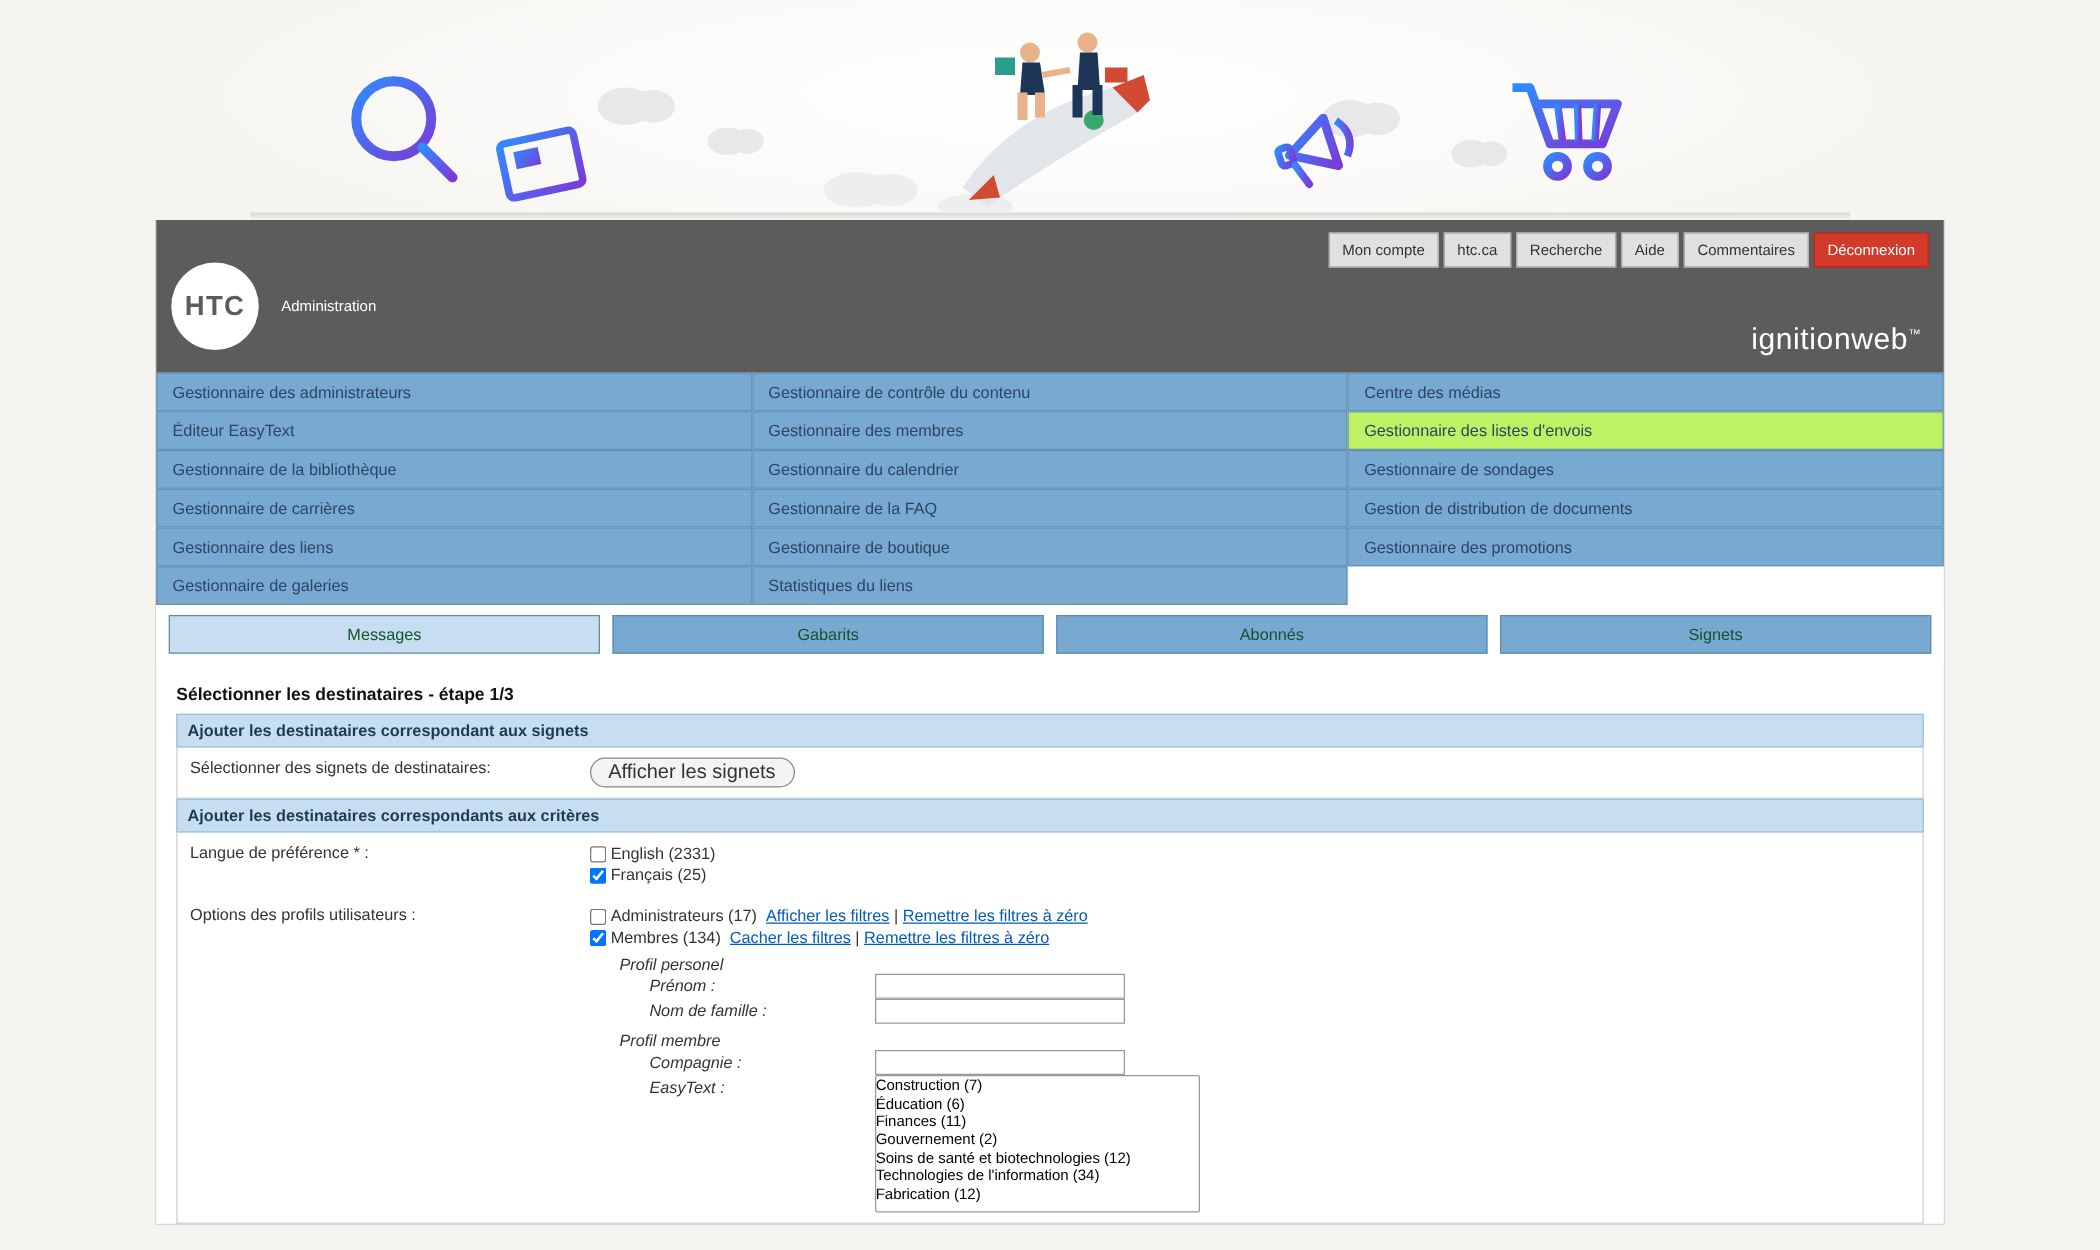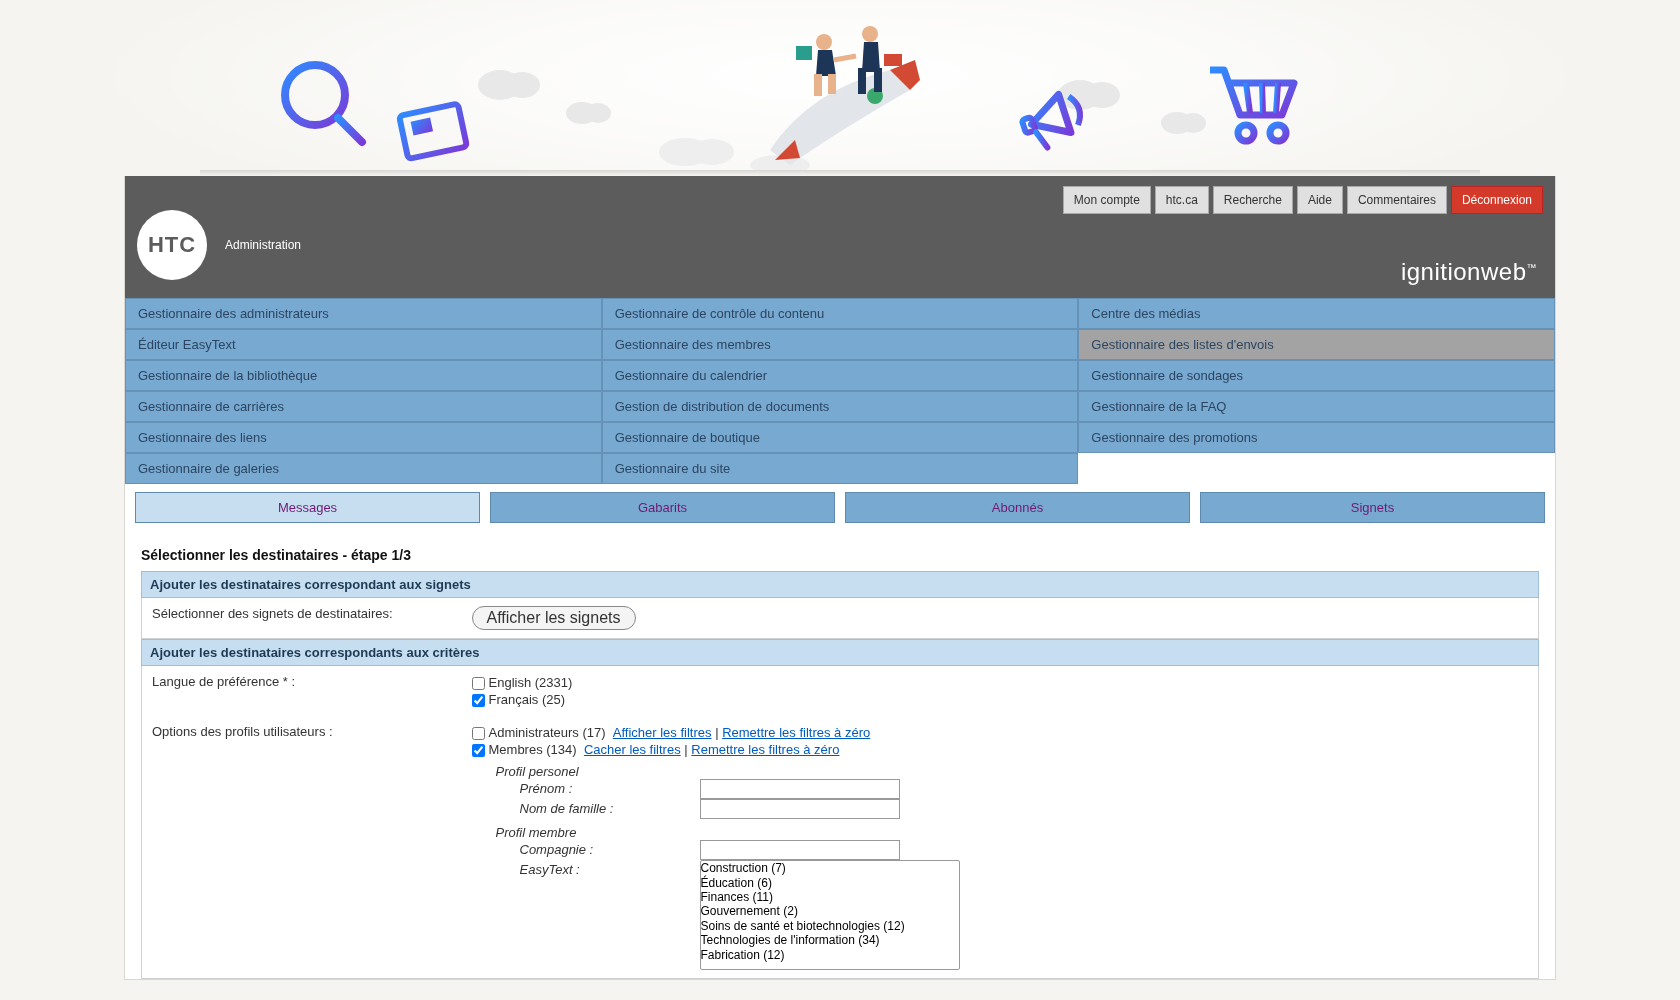--- a/index.html
+++ b/index.html
@@ -18,24 +18,24 @@
 .top-buttons a { background:#e0e0e0; color:#333; padding:6px 10px; font-size:12px; border:1px solid #a9a9a9; text-decoration:none; cursor:pointer; }
 .top-buttons a.logout { background:#d33a2a; color:#fff; border-color:#b22; }
 .brand-row { display:flex; align-items:center; gap:18px; margin-top:-4px; }
 .logo { width:70px; height:70px; border-radius:50%; background:#fff; color:#5c5c5c; display:flex; align-items:center; justify-content:center; font-weight:bold; font-size:22px; letter-spacing:1px; }
 .brand-title { font-size:12px; }
 .powered { position:absolute; right:18px; bottom:12px; font-size:24px; letter-spacing:0.5px; font-weight:300; }
 .powered sup { font-size:10px; }
 
 .navgrid { display:grid; grid-template-columns:1fr 1fr 1fr; }
 .navgrid a { display:block; padding:7px 12px; background:#78a9d1; color:#2c4560; border:1px solid #6792b8; font-size:13px; text-decoration:none; cursor:pointer; }
-.navgrid a.active { background:#a3a3a3; }
+.navgrid a.active { background:#bef264; }
 
 .tabs { display:flex; gap:10px; padding:8px 10px; background:#fff; }
-.tabs a { flex:1; text-align:center; padding:7px 0; background:#78a9d1; border:1px solid #5f8aaf; color:#701a75; font-size:13px; text-decoration:none; cursor:pointer; }
+.tabs a { flex:1; text-align:center; padding:7px 0; background:#78a9d1; border:1px solid #5f8aaf; color:#14532d; font-size:13px; text-decoration:none; cursor:pointer; }
 .tabs a.active { background:#c7def0; }
 
 .content { padding:10px 16px 0; }
 .page-title { font-size:14px; font-weight:bold; color:#111; padding:6px 0 8px; }
 .section-hdr { background:#c7def0; border:1px solid #9cbfdc; padding:5px 8px; font-weight:bold; font-size:13px; color:#1d3a54; }
 .form-table { width:100%; border:1px solid #d0d0d0; border-top:none; border-collapse:collapse; }
 .form-table td { padding:8px 10px; vertical-align:top; font-size:13px; }
 .form-table td.label { width:320px; }
 .pill-btn { display:inline-block; border:1px solid #888; border-radius:12px; padding:2px 14px; font-size:16px; background:#f4f4f4; cursor:pointer; }
 .lang-opt { display:block; padding:1px 0; }
@@ -175,27 +175,27 @@
       <a>Gestionnaire des administrateurs</a>
       <a>Gestionnaire de contrôle du contenu</a>
       <a>Centre des médias</a>
       <a>Éditeur EasyText</a>
       <a>Gestionnaire des membres</a>
       <a class="active">Gestionnaire des listes d'envois</a>
       <a>Gestionnaire de la bibliothèque</a>
       <a>Gestionnaire du calendrier</a>
       <a>Gestionnaire de sondages</a>
       <a>Gestionnaire de carrières</a>
+      <a>Gestionnaire de la FAQ</a>
       <a>Gestion de distribution de documents</a>
-      <a>Gestionnaire de la FAQ</a>
       <a>Gestionnaire des liens</a>
       <a>Gestionnaire de boutique</a>
       <a>Gestionnaire des promotions</a>
       <a>Gestionnaire de galeries</a>
-      <a>Gestionnaire du site</a>
+      <a>Statistiques du liens</a>
     </div>
 
   <div class="tabs" id="tabs">
       <a class="active">Messages</a>
       <a>Gabarits</a>
       <a>Abonnés</a>
       <a>Signets</a>
     </div>
 
   <div class="content">

